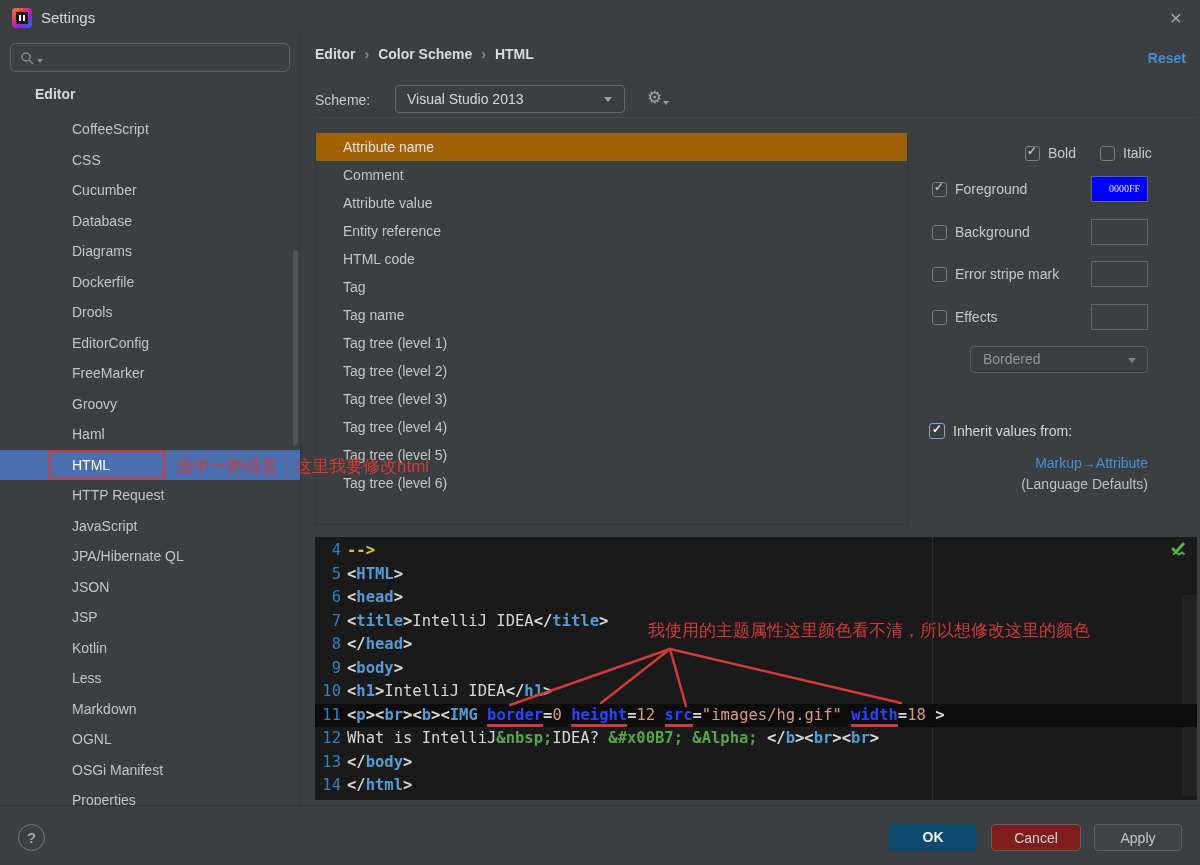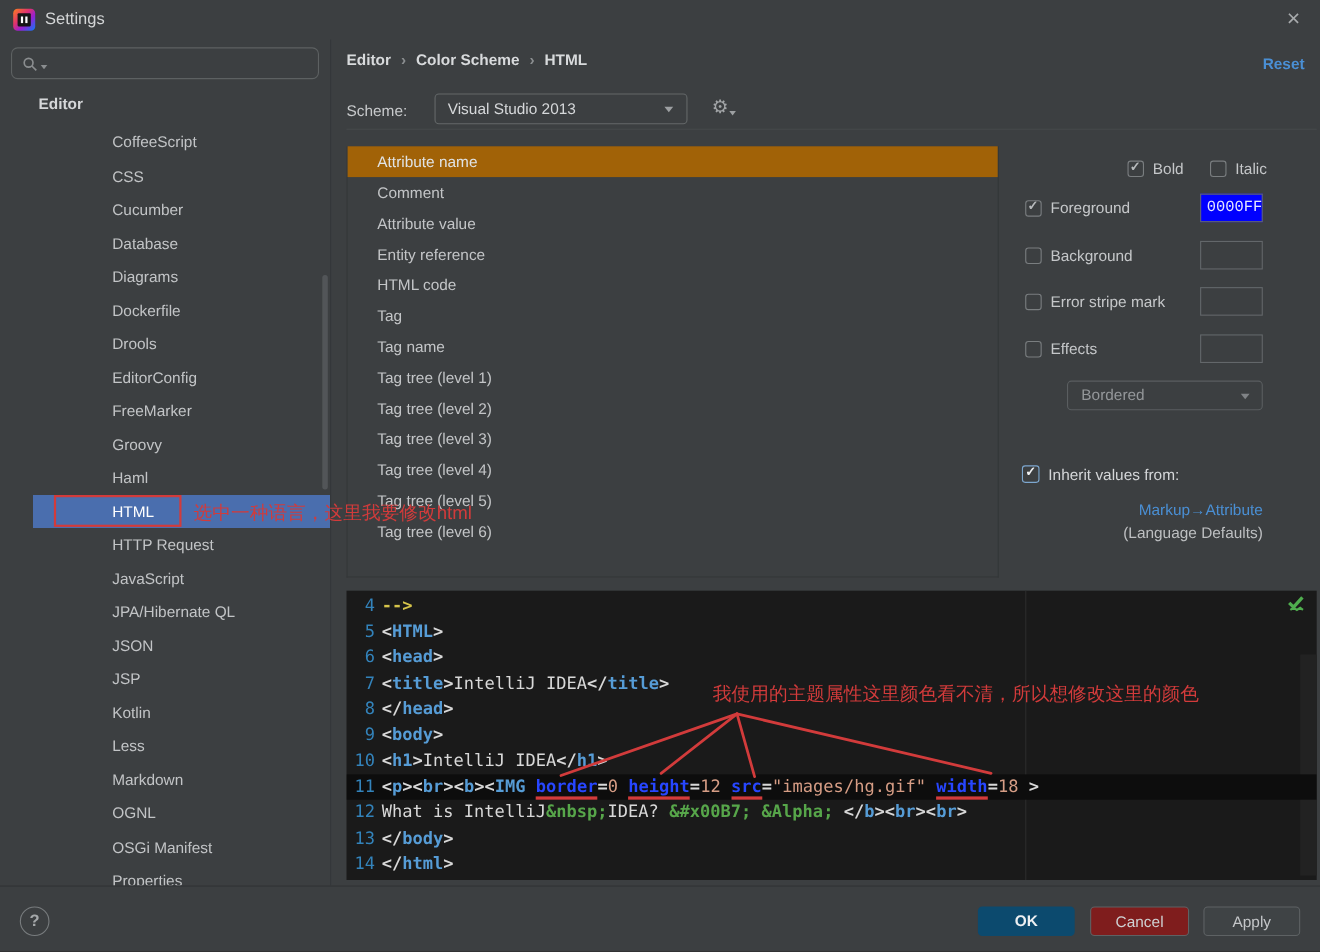--- a/index.html
+++ b/index.html
@@ -19,21 +19,21 @@
   .win-close{position:absolute;right:18px;top:5px;font-size:21px;color:#a7aaac;cursor:pointer;line-height:26px;}
 
   
   .sidebar{position:absolute;left:0;top:36px;width:300px;height:769px;overflow:hidden;}
   .side-divider{position:absolute;left:300px;top:36px;width:1px;height:769px;background:#34373a;}
   .searchbox{position:absolute;left:10px;top:7px;width:280px;height:29px;border:1px solid #5d6162;border-radius:6px;
     display:flex;align-items:center;padding-left:9px;gap:3px;}
   .searchbox .caret-s{width:0;height:0;border-left:3px solid transparent;border-right:3px solid transparent;border-top:4px solid #8a8d8f;margin-top:6px;}
   .tree-root{position:absolute;left:35px;top:50px;font-size:14px;font-weight:bold;color:#d5d7d9;}
   #sidebar-items{position:absolute;left:0;top:78px;width:300px;}
-  .side-item{height:30.5px;line-height:30.5px;padding-left:72px;font-size:14px;color:#c2c4c6;cursor:pointer;white-space:nowrap;margin-left:30px;}
+  .side-item{height:30.5px;line-height:30.5px;padding-left:72px;font-size:14px;color:#c2c4c6;cursor:pointer;white-space:nowrap;}
   .side-item.sel{background:#4a6eae;color:#ffffff;}
   .side-scroll{position:absolute;right:2px;top:214px;width:5px;height:195px;background:#5a5e60;border-radius:3px;opacity:.75;}
 
   
   #breadcrumb{position:absolute;left:315px;top:46px;font-size:14px;}
   .bc-part{font-weight:bold;color:#d8dadc;}
   .bc-sep{color:#8b8e90;margin:0 9px;font-weight:bold;}
   .reset-link{position:absolute;right:14px;top:50px;font-size:14px;font-weight:bold;color:#4a8fd4;cursor:pointer;}
   .scheme-label{position:absolute;left:315px;top:92px;font-size:14px;color:#c8cacc;}
   .scheme-select{position:absolute;left:395px;top:85px;width:230px;height:28px;border:1px solid #646869;border-radius:4px;
@@ -58,21 +58,21 @@
   .opt-row{position:absolute;display:flex;align-items:center;gap:8px;}
   .row-bold{left:1025px;top:145px;}
   .row-italic{left:1100px;top:145px;}
   .row-fg{left:932px;top:181px;align-items:center;}
   .row-bg{left:932px;top:224px;}
   .row-err{left:932px;top:266px;}
   .row-eff{left:932px;top:309px;}
   .row-inherit{left:929px;top:423px;}
   .row-inherit .opt-label{color:#d4d6d8;}
   .swatch{position:absolute;left:1091px;width:57px;height:26px;border:1px solid #63676a;}
-  .sw-fg{top:176px;font-family:Liberation Mono, monospace;font-size:14px;color:#e6e6ff;line-height:24px;padding-left:5px;}
+  .sw-fg{top:176px;font-family:Liberation Serif, serif;font-size:10px;color:#e6e6ff;line-height:24px;padding-left:17px;}
   .sw-bg{top:219px;} .sw-err{top:261px;} .sw-eff{top:304px;}
   .eff-select{position:absolute;left:970px;top:346px;width:178px;height:27px;border:1px solid #5a5e60;border-radius:4px;
     font-size:14px;color:#94979a;line-height:25px;padding-left:12px;}
   .eff-select .caret{position:absolute;right:11px;top:11px;border-top-color:#808386;}
   .inherit-link{position:absolute;right:52px;top:455px;font-size:14px;color:#4a8fd4;cursor:pointer;}
   .inherit-note{position:absolute;right:52px;top:476px;font-size:14px;color:#bdbfc1;}
 
   
   .editor{position:absolute;left:315px;top:537px;width:882px;height:263px;background:#1a1a1a;overflow:hidden;
     font-family:"DejaVu Sans Mono",monospace;font-size:15.5px;font-weight:bold;}

